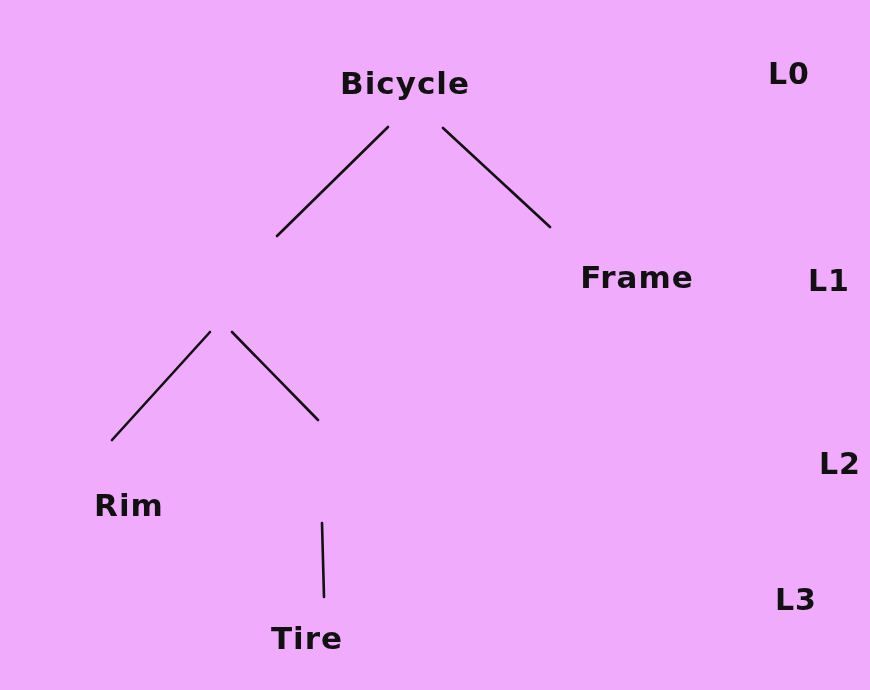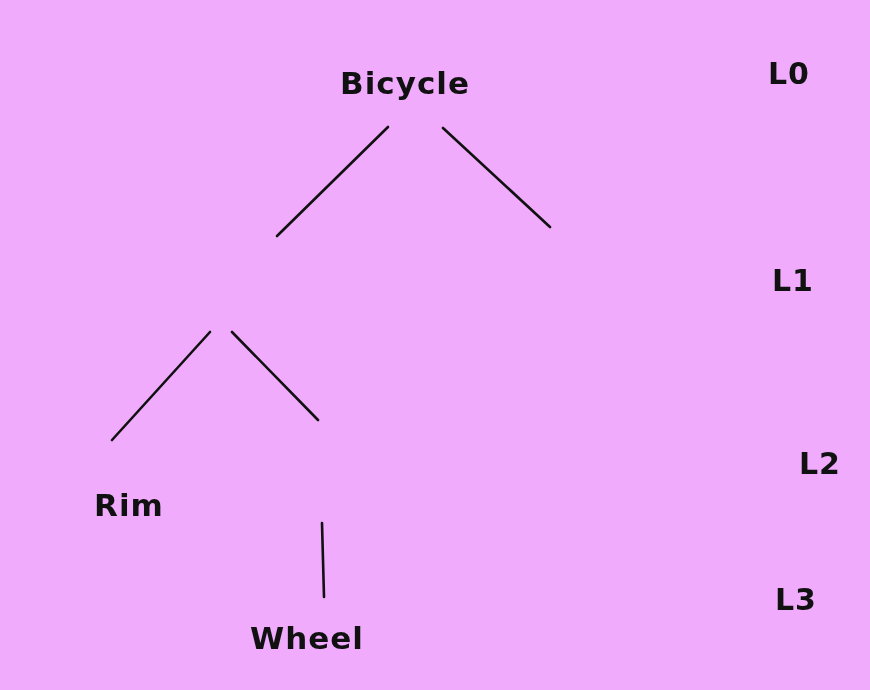--- a/index.html
+++ b/index.html
@@ -38,22 +38,22 @@
   
   .pos-bicycle { left: 405px; top: 83px; }
   .pos-wheel   { left: 205px; top: 285px; }
   .pos-frame   { left: 637px; top: 277px; }
   .pos-rim     { left: 129px; top: 505px; }
   .pos-tire    { left: 329px; top: 484px; }
   .pos-tube    { left: 307px; top: 638px; }
 
   
   .pos-l0 { left: 789px; top: 73px; }
-  .pos-l1 { left: 793px; top: 280px; }
-  .pos-l2 { left: 820px; top: 463px; }
+  .pos-l1 { left: 829px; top: 280px; }
+  .pos-l2 { left: 840px; top: 463px; }
   .pos-l3 { left: 796px; top: 599px; }
 
   .edge {
     stroke: #111111;
     stroke-width: 2.6;
     stroke-linecap: round;
   }
 </style>
 </head>
 <body>
@@ -62,21 +62,22 @@
 
   <svg class="edges-layer" viewBox="0 0 870 690" xmlns="http://www.w3.org/2000/svg">
     <line class="edge" x1="388" y1="127" x2="277" y2="236"></line>
     <line class="edge" x1="443" y1="128" x2="550" y2="227"></line>
     <line class="edge" x1="210" y1="332" x2="112" y2="440"></line>
     <line class="edge" x1="232" y1="332" x2="318" y2="420"></line>
     <line class="edge" x1="322" y1="523" x2="324" y2="597"></line>
   </svg>
 
   <div class="node-label pos-bicycle">Bicycle</div>
+  <div class="node-label pos-frame">Frame</div>
   <div class="node-label pos-rim">Rim</div>
-  <div class="node-label pos-tube">Wheel</div>
+  <div class="node-label pos-tube">Tire</div>
 
   <div class="level-label pos-l0">L0</div>
   <div class="level-label pos-l1">L1</div>
   <div class="level-label pos-l2">L2</div>
   <div class="level-label pos-l3">L3</div>
 
 </div>
 
 </body></html>

